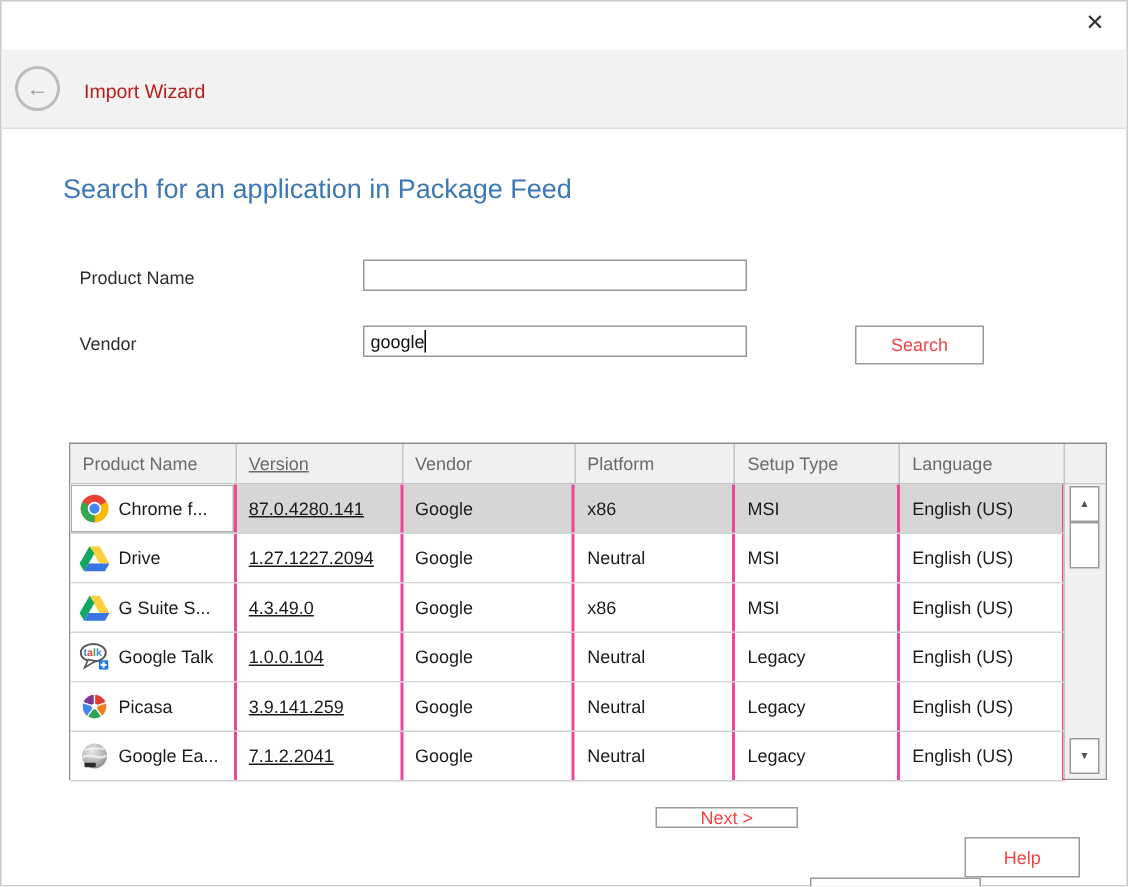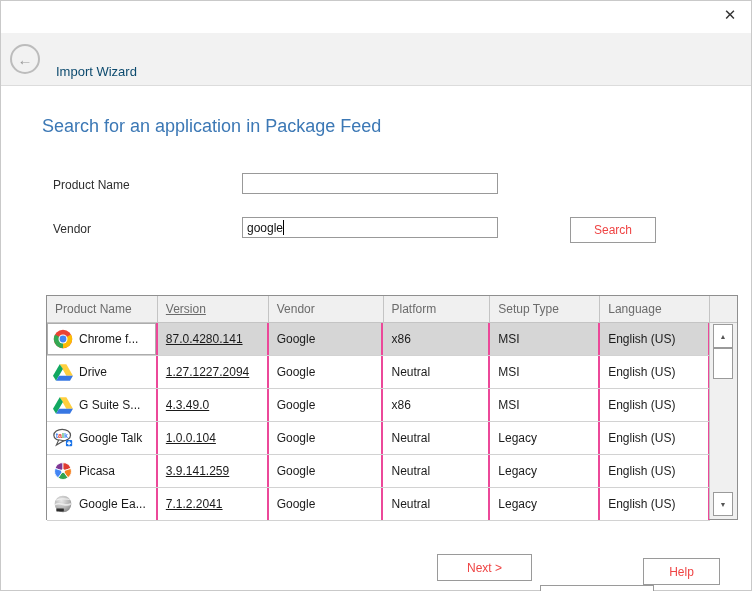--- a/index.html
+++ b/index.html
@@ -10,22 +10,22 @@
     box-shadow: inset 0 0 0 1px #c9c9c9;
   }
   
   .close-btn { position:absolute; top:4px; right:11px; width:22px; height:22px;
     font-size:15px; color:#333; display:flex; align-items:center; justify-content:center; cursor:pointer; }
   .header-bar { position:absolute; left:1px; right:1px; top:33px; height:53px;
     background:#f2f2f2; border-bottom:1px solid #dcdcdc; }
   .back-btn { position:absolute; left:9px; top:11px; width:30px; height:30px; border-radius:50%;
     border:2px solid #bcbcbc; color:#9a9a9a; font-size:15px;
     display:flex; align-items:center; justify-content:center; background:transparent; }
-  .wizard-title { position:absolute; left:55px; top:12px; height:100%; display:flex; align-items:center;
-    font-size:13px; color:#0c4a6e; }
+  .wizard-title { position:absolute; left:55px; top:1px; height:100%; display:flex; align-items:center;
+    font-size:13px; color:#b91c1c; }
   
   .page-heading { position:absolute; left:42px; top:116px; font-size:18px; color:#3c78b5; font-weight:400; }
   
   .form-label { position:absolute; left:53px; font-size:12px; color:#2e2e2e; }
   .lbl-product { top:178px; } .lbl-vendor { top:222px; }
   .txt-input { position:absolute; left:242px; width:256px; height:21px; border:1px solid #999;
     background:#fff; font-family:inherit; font-size:12px; color:#111; padding:0 4px; outline:none; border-radius:0; }
   .in-product { top:173px; } .in-vendor { top:217px; }
   .caret { position:absolute; left:283px; top:220px; width:1px; height:15px; background:#000; }
   .btn { position:absolute; background:#fff; border:1px solid #9a9a9a; font-family:inherit;
@@ -52,21 +52,21 @@
   
   .vscroll { position:absolute; right:0; top:27px; bottom:0; width:28px; background:#f0f0f0;
     border-left:1px solid #c4c4c4; }
   .sb-btn { position:absolute; left:3px; width:20px; height:24px; background:#fff;
     border:1px solid #9a9a9a; color:#555; font-size:7px;
     display:flex; align-items:center; justify-content:center; cursor:pointer; }
   .sb-up { top:1px; } .sb-down { bottom:3px; }
   .sb-thumb { position:absolute; left:3px; top:25px; width:20px; height:31px; background:#fff;
     border:1px solid #9a9a9a; cursor:grab; }
   
-  .next-btn { left:437px; top:554px; width:95px; height:27px; }
+  .next-btn { left:437px; top:538px; width:95px; height:14px; }
   .cancel-btn { left:540px; top:558px; width:114px; height:27px;margin-top:27px; }
   .help-btn { left:643px; top:558px; width:77px; height:27px; }
 </style>
 </head>
 <body>
 
 <div class="window">
 
   <div class="close-btn">✕</div>
 

